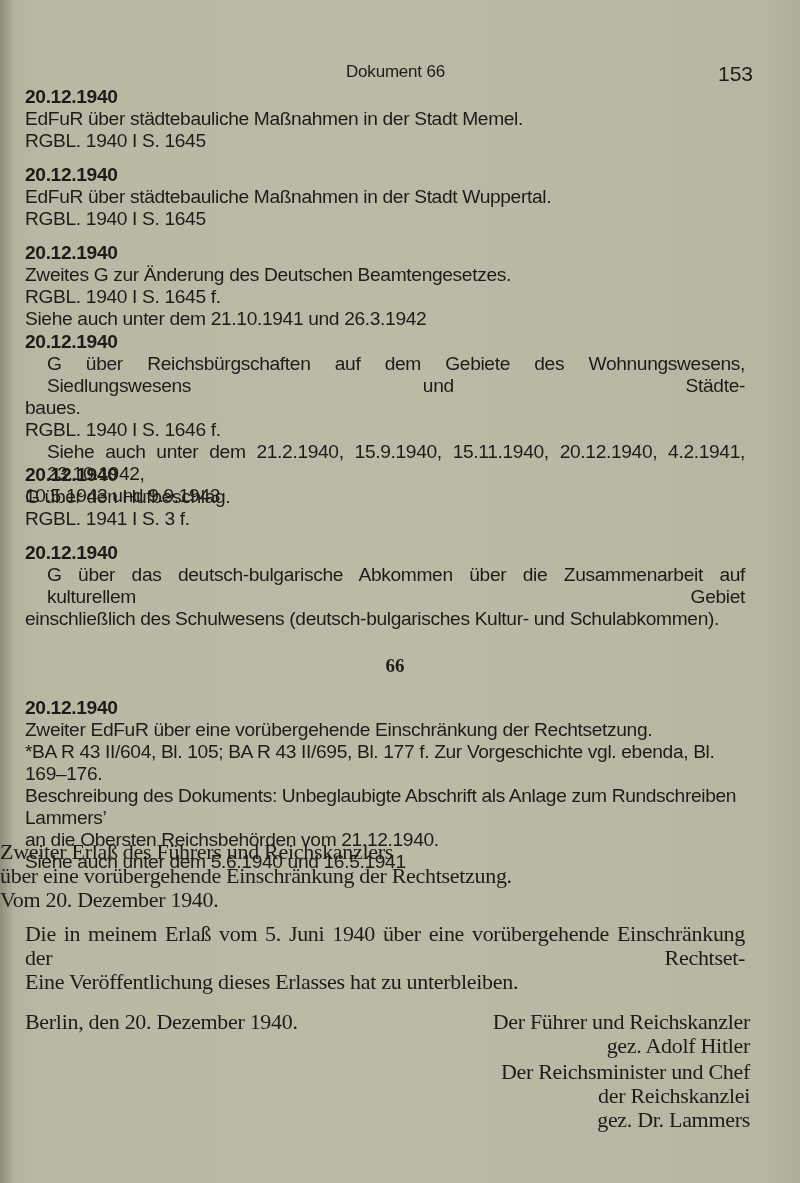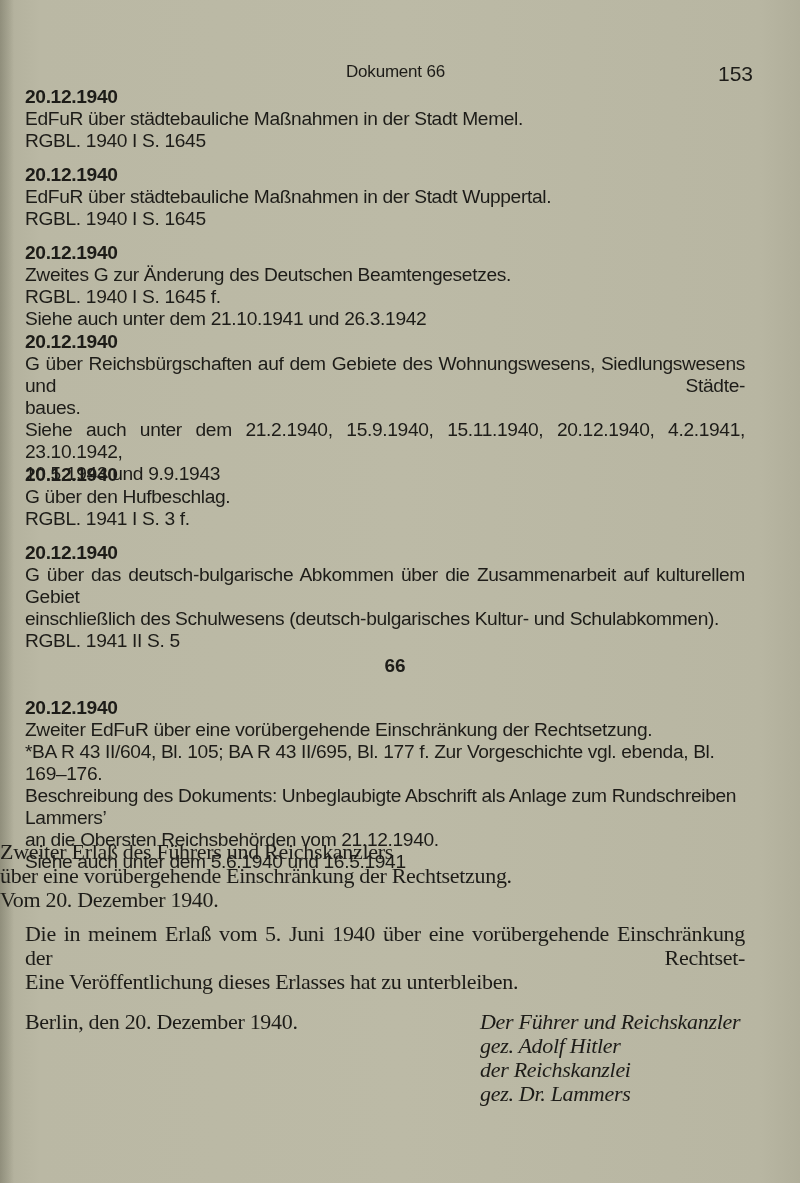--- a/index.html
+++ b/index.html
@@ -56,28 +56,29 @@
       font-weight: bold;
       display: block;
     }
     .entry .line {
       display: block;
     }
     .entry .justify {
       text-align: justify;
       text-align-last: justify;
       display: block;
+      margin-left: 22px;
     }
     .docnum {
       position: absolute;
       top: 655px;
       left: 0;
       width: 790px;
       text-align: center;
-      font-family: Liberation Sans, sans-serif;
+      font-family: Liberation Serif, serif;
       font-weight: bold;
       font-size: 19px;
     }
     .serif {
       font-family: "Liberation Serif", serif;
       font-size: 22px;
       line-height: 24px;
       letter-spacing: -0.3px;
     }
     .decree-title {
@@ -96,24 +97,23 @@
     }
     .decree-body span { display: block; }
     .place-date {
       position: absolute;
       top: 1010px;
       left: 25px;
     }
     .signatures {
       position: absolute;
       top: 1010px;
-      left: 480px;
+      left: 460px;
       width: 290px;
-      text-align: left;
-      font-style: italic;
+      text-align: right;
     }
     .signatures span { display: block; }
     .shadow {
       position: absolute;
       left: 0; top: 0; width: 14px; height: 1183px;
       background: linear-gradient(90deg, rgba(70,70,55,0.25), rgba(70,70,55,0));
     }
   </style>
 </head>
 <body>
@@ -142,35 +142,35 @@
     <span class="date">20.12.1940</span>
     <span class="line">Zweites G zur Änderung des Deutschen Beamtengesetzes.</span>
     <span class="line">RGBL. 1940 I S. 1645 f.</span>
     <span class="line">Siehe auch unter dem 21.10.1941 und 26.3.1942</span>
   </div>
 
   <div class="entry sans" style="top:331px;">
     <span class="date">20.12.1940</span>
     <span class="justify">G über Reichsbürgschaften auf dem Gebiete des Wohnungswesens, Siedlungswesens und Städte-</span>
     <span class="line">baues.</span>
+    <span class="line">RGBL. 1940 I S. 1646 f.</span>
     <span class="justify">Siehe auch unter dem 21.2.1940, 15.9.1940, 15.11.1940, 20.12.1940, 4.2.1941, 23.10.1942,</span>
     <span class="line">10.5.1943 und 9.9.1943</span>
   </div>
 
   <div class="entry sans" style="top:464px;">
     <span class="date">20.12.1940</span>
     <span class="line">G über den Hufbeschlag.</span>
     <span class="line">RGBL. 1941 I S. 3 f.</span>
   </div>
 
   <div class="entry sans" style="top:542px;">
     <span class="date">20.12.1940</span>
     <span class="justify">G über das deutsch-bulgarische Abkommen über die Zusammenarbeit auf kulturellem Gebiet</span>
     <span class="line">einschließlich des Schulwesens (deutsch-bulgarisches Kultur- und Schulabkommen).</span>
-    <span class="line">RGBL. 1941 II S. 5</span>
   </div>
 
   <div class="docnum">66</div>
 
   <div class="entry sans" style="top:697px;">
     <span class="date">20.12.1940</span>
     <span class="line">Zweiter EdFuR über eine vorübergehende Einschränkung der Rechtsetzung.</span>
     <span class="line">*BA R 43 II/604, Bl. 105; BA R 43 II/695, Bl. 177 f. Zur Vorgeschichte vgl. ebenda, Bl. 169–176.</span>
     <span class="line">Beschreibung des Dokuments: Unbeglaubigte Abschrift als Anlage zum Rundschreiben Lammers’</span>
     <span class="line">an die Obersten Reichsbehörden vom 21.12.1940.</span>
@@ -186,16 +186,17 @@
   <div class="decree-body serif">
     <span style="text-align:justify;text-align-last:justify;">Die in meinem Erlaß vom 5. Juni 1940 über eine vorübergehende Einschränkung der Rechtset-</span>
     <span>Eine Veröffentlichung dieses Erlasses hat zu unterbleiben.</span>
   </div>
 
   <div class="place-date serif">Berlin, den 20. Dezember 1940.</div>
 
   <div class="signatures serif">
     <span>Der Führer und Reichskanzler</span>
     <span>gez. Adolf Hitler</span>
+    <span style="margin-top:2px;">Der Reichsminister und Chef</span>
     <span>der Reichskanzlei</span>
     <span>gez. Dr. Lammers</span>
   </div>
 </div>
 
 </body></html>

